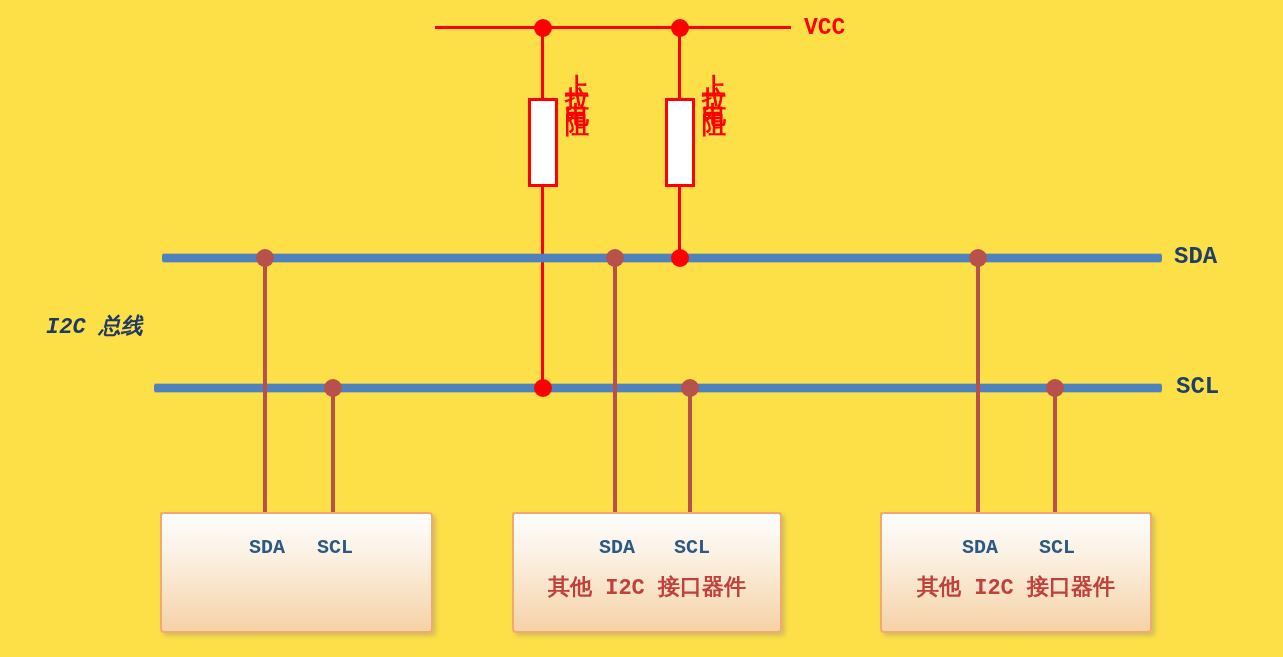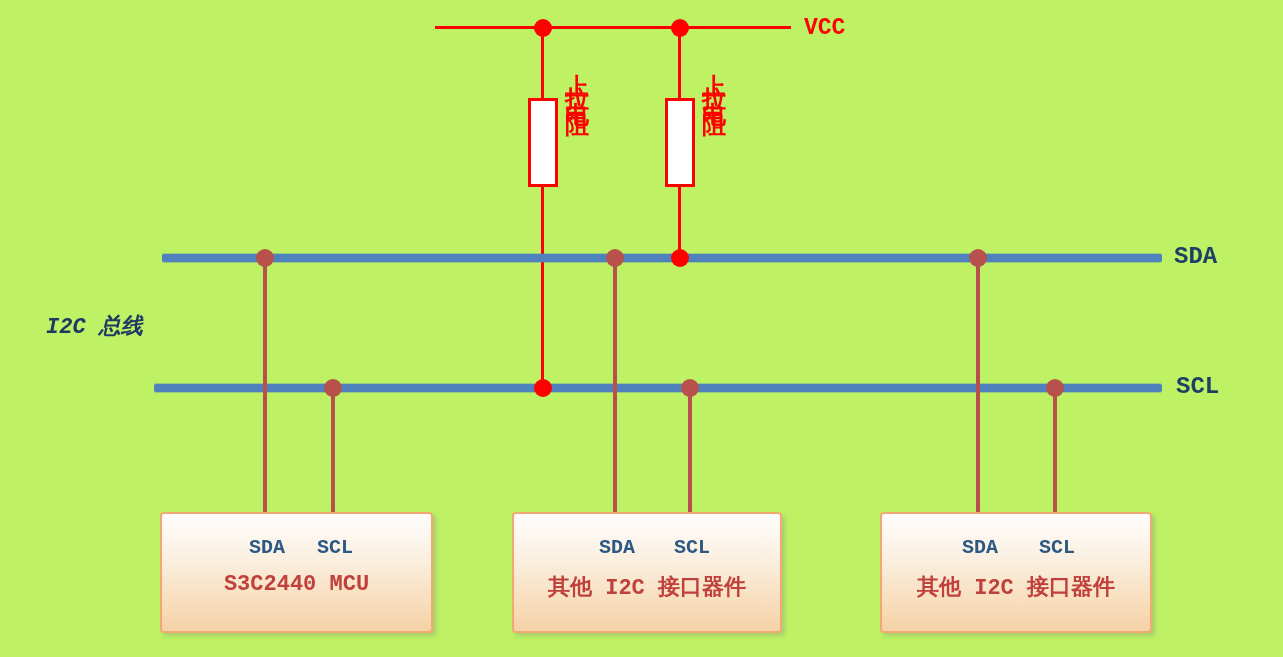--- a/index.html
+++ b/index.html
@@ -4,21 +4,21 @@
 <style>
   html, body {
     margin: 0;
     padding: 0;
     background: #ffffff;
   }
   .canvas {
     position: relative;
     width: 1283px;
     height: 657px;
-    background: #bef264;
+    background: #fde047;
     overflow: hidden;
     font-family: "DejaVu Sans", sans-serif;
   }
   
   .hline, .vline { position: absolute; }
   .vcc-wire { background: #fe0000; }
   .conn-wire { background: #b8504c; }
   .bus-line {
     position: absolute;
     height: 8px;
@@ -150,21 +150,20 @@
   <div class="dot dark" style="left:969px; top:249px;"></div>
 
   <div class="dot dark" style="left:324px;  top:379px;"></div>
   <div class="dot bright" style="left:534px;  top:379px;"></div>
   <div class="dot dark" style="left:681px;  top:379px;"></div>
   <div class="dot dark" style="left:1046px; top:379px;"></div>
 
   <div class="device" style="left:160px; width:273px;">
     <div class="pin-label" style="left:105px;">SDA</div>
     <div class="pin-label" style="left:173px;">SCL</div>
-    <div class="device-title">S3C2440 MCU</div>
   </div>
 
   <div class="device" style="left:512px; width:270px;">
     <div class="pin-label" style="left:103px;">SDA</div>
     <div class="pin-label" style="left:178px;">SCL</div>
     <div class="device-title">其他 I2C 接口器件</div>
   </div>
 
   <div class="device" style="left:880px; width:272px;">
     <div class="pin-label" style="left:98px;">SDA</div>

